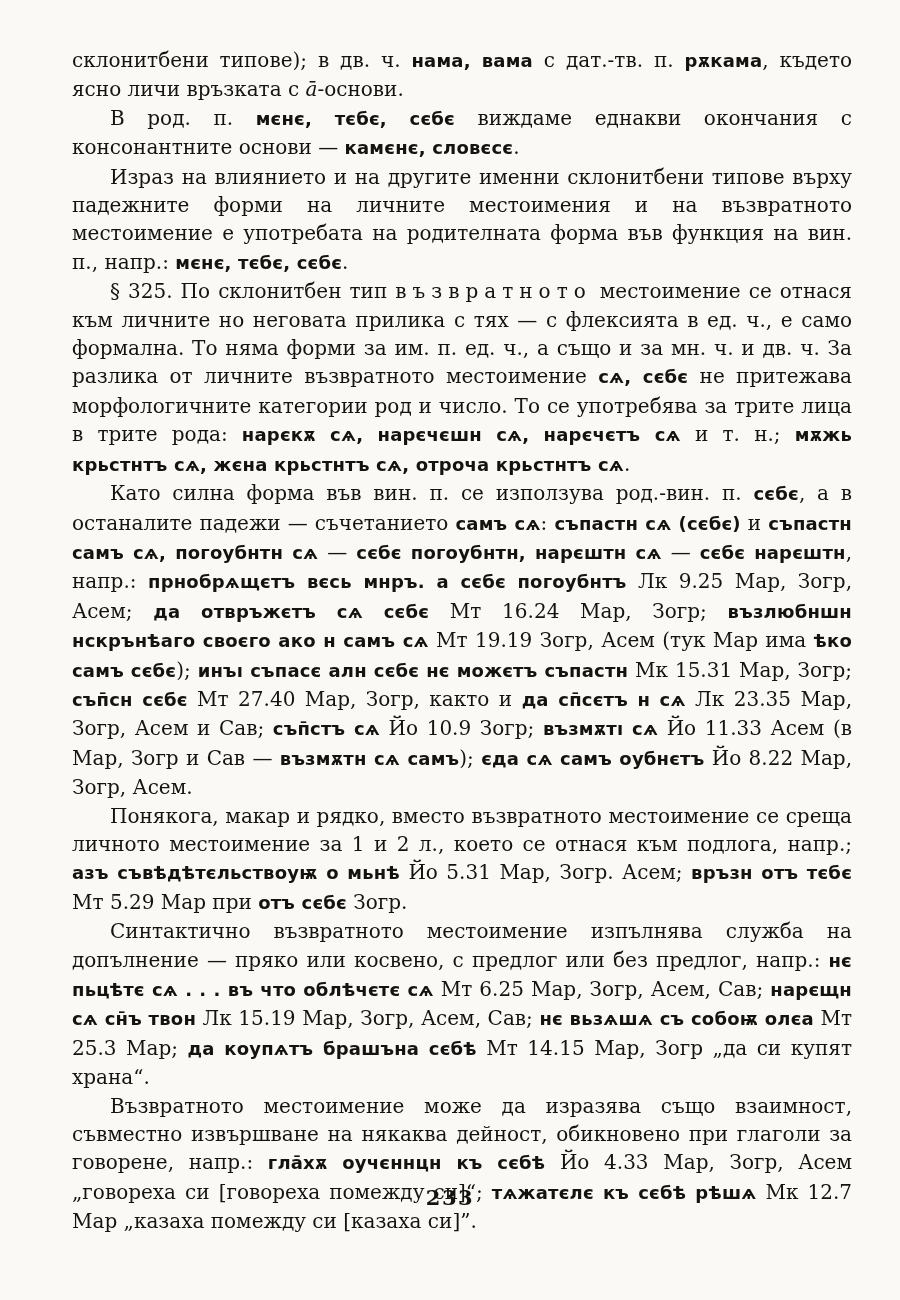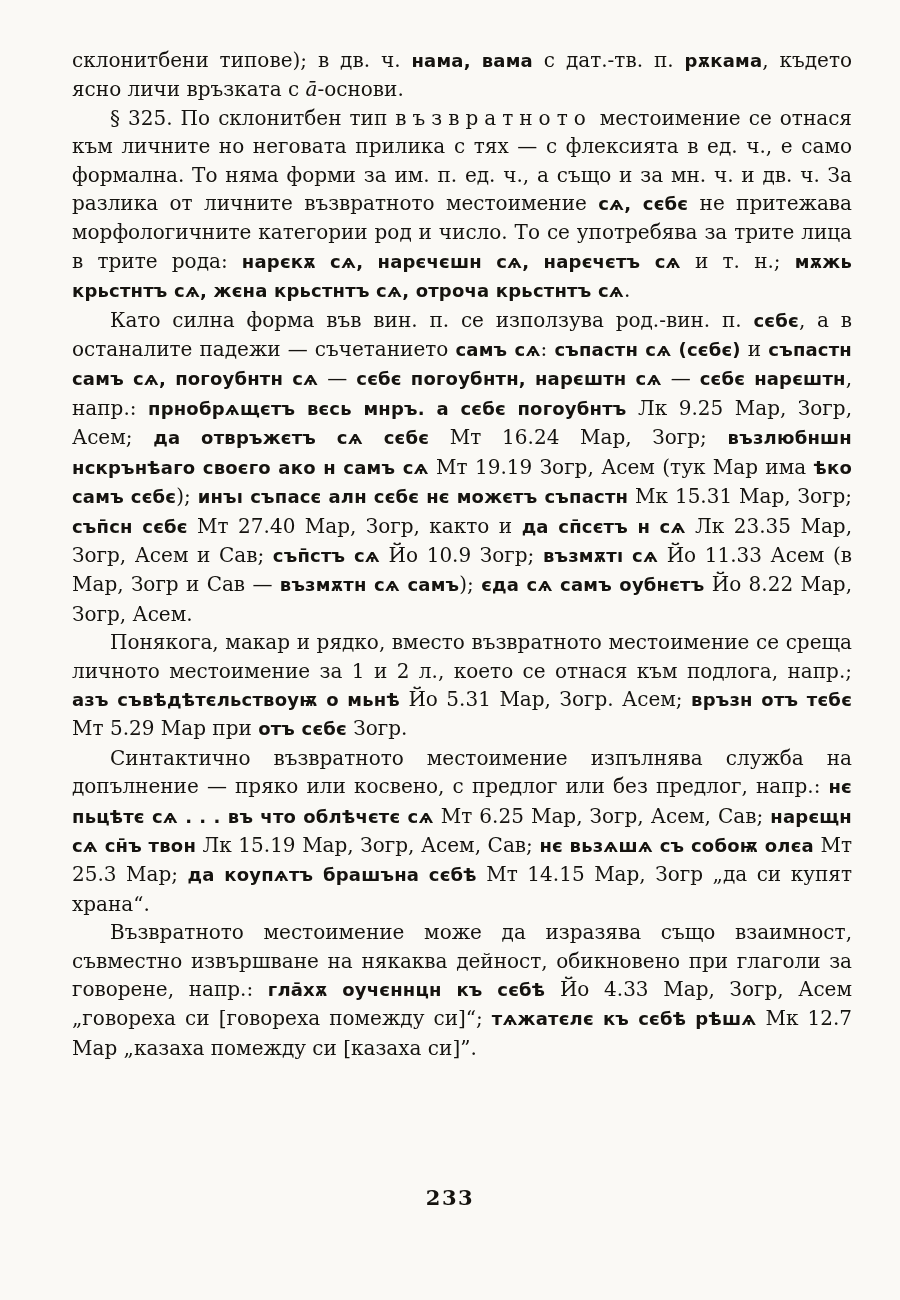--- a/index.html
+++ b/index.html
@@ -47,20 +47,22 @@
     letter-spacing: 1.5px;
     font-family: "DejaVu Serif", serif;
   }
 </style>
 </head>
 <body>
 
 <div class="page">
   <div class="text-block">
       <p class="no-indent"><span class="seg-normal">склонитбени типове); в дв. ч. </span><span class="seg-ocs">нама, вама</span><span class="seg-normal"> с дат.-тв. п. </span><span class="seg-ocs">рѫкама</span><span class="seg-normal">, където ясно личи връзката с </span><span class="seg-italic">ā</span><span class="seg-normal">-основи.</span></p>
+      <p><span class="seg-normal">В род. п. </span><span class="seg-ocs">мєнє, тєбє, сєбє</span><span class="seg-normal"> виждаме еднакви окончания с консонантните основи — </span><span class="seg-ocs">камєнє, словєсє</span><span class="seg-normal">.</span></p>
+      <p><span class="seg-normal">Израз на влиянието и на другите именни склонитбени типове върху падежните форми на личните местоимения и на възвратното местоимение е употребата на родителната форма във функция на вин. п., напр.: </span><span class="seg-ocs">мєнє, тєбє, сєбє</span><span class="seg-normal">.</span></p>
       <p><span class="seg-normal">§ 325. По склонитбен тип </span><span class="seg-spaced">възвратното</span><span class="seg-normal"> местоимение се отнася към личните но неговата прилика с тях — с флексията в ед. ч., е само формална. То няма форми за им. п. ед. ч., а също и за мн. ч. и дв. ч. За разлика от личните възвратното местоимение </span><span class="seg-ocs">сѧ, сєбє</span><span class="seg-normal"> не притежава морфологичните категории род и число. То се употребява за трите лица в трите рода: </span><span class="seg-ocs">нарєкѫ сѧ, нарєчєшн сѧ, нарєчєтъ сѧ</span><span class="seg-normal"> и т. н.; </span><span class="seg-ocs">мѫжь крьстнтъ сѧ, жєна крьстнтъ сѧ, отроча крьстнтъ сѧ</span><span class="seg-normal">.</span></p>
       <p><span class="seg-normal">Като силна форма във вин. п. се използува род.-вин. п. </span><span class="seg-ocs">сєбє</span><span class="seg-normal">, а в останалите падежи — съчетанието </span><span class="seg-ocs">самъ сѧ</span><span class="seg-normal">: </span><span class="seg-ocs">съпастн сѧ (сєбє)</span><span class="seg-normal"> и </span><span class="seg-ocs">съпастн самъ сѧ, погоубнтн сѧ</span><span class="seg-normal"> — </span><span class="seg-ocs">сєбє погоубнтн, нарєштн сѧ</span><span class="seg-normal"> — </span><span class="seg-ocs">сєбє нарєштн</span><span class="seg-normal">, напр.: </span><span class="seg-ocs">прнобрѧщєтъ вєсь мнръ. а сєбє погоубнтъ</span><span class="seg-normal"> Лк 9.25 Мар, Зогр, Асем; </span><span class="seg-ocs">да отвръжєтъ сѧ сєбє</span><span class="seg-normal"> Мт 16.24 Мар, Зогр; </span><span class="seg-ocs">възлюбншн нскрънѣаго своєго ако н самъ сѧ</span><span class="seg-normal"> Мт 19.19 Зогр, Асем (тук Мар има </span><span class="seg-ocs">ѣко самъ сєбє</span><span class="seg-normal">); </span><span class="seg-ocs">инъı съпасє алн сєбє нє можєтъ съпастн</span><span class="seg-normal"> Мк 15.31 Мар, Зогр; </span><span class="seg-ocs">съп̄сн сєбє</span><span class="seg-normal"> Мт 27.40 Мар, Зогр, както и </span><span class="seg-ocs">да сп̄сєтъ н сѧ</span><span class="seg-normal"> Лк 23.35 Мар, Зогр, Асем и Сав; </span><span class="seg-ocs">съп̄стъ сѧ</span><span class="seg-normal"> Йо 10.9 Зогр; </span><span class="seg-ocs">възмѫтı сѧ</span><span class="seg-normal"> Йо 11.33 Асем (в Мар, Зогр и Сав — </span><span class="seg-ocs">възмѫтн сѧ самъ</span><span class="seg-normal">); </span><span class="seg-ocs">єда сѧ самъ оубнєтъ</span><span class="seg-normal"> Йо 8.22 Мар, Зогр, Асем.</span></p>
       <p><span class="seg-normal">Понякога, макар и рядко, вместо възвратното местоимение се среща личното местоимение за 1 и 2 л., което се отнася към подлога, напр.; </span><span class="seg-ocs">азъ съвѣдѣтєльствоуѭ о мьнѣ</span><span class="seg-normal"> Йо 5.31 Мар, Зогр. Асем; </span><span class="seg-ocs">връзн отъ тєбє</span><span class="seg-normal"> Мт 5.29 Мар при </span><span class="seg-ocs">отъ сєбє</span><span class="seg-normal"> Зогр.</span></p>
       <p><span class="seg-normal">Синтактично възвратното местоимение изпълнява служба на допълнение — пряко или косвено, с предлог или без предлог, напр.: </span><span class="seg-ocs">нє пьцѣтє сѧ . . . въ что облѣчєтє сѧ</span><span class="seg-normal"> Мт 6.25 Мар, Зогр, Асем, Сав; </span><span class="seg-ocs">нарєщн сѧ сн̄ъ твон</span><span class="seg-normal"> Лк 15.19 Мар, Зогр, Асем, Сав; </span><span class="seg-ocs">нє вьзѧшѧ съ собоѭ олєа</span><span class="seg-normal"> Мт 25.3 Мар; </span><span class="seg-ocs">да коупѧтъ брашъна сєбѣ</span><span class="seg-normal"> Мт 14.15 Мар, Зогр „да си купят храна“.</span></p>
       <p><span class="seg-normal">Възвратното местоимение може да изразява също взаимност, съвместно извършване на някаква дейност, обикновено при глаголи за говорене, напр.: </span><span class="seg-ocs">гла̄хѫ оучєннцн къ сєбѣ</span><span class="seg-normal"> Йо 4.33 Мар, Зогр, Асем „говореха си [говореха помежду си]“; </span><span class="seg-ocs">тѧжатєлє къ сєбѣ рѣшѧ</span><span class="seg-normal"> Мк 12.7 Мар „казаха помежду си [казаха си]”.</span></p>
     </div>
   <div class="pageno">233</div>
 </div>
 
 </body></html>

